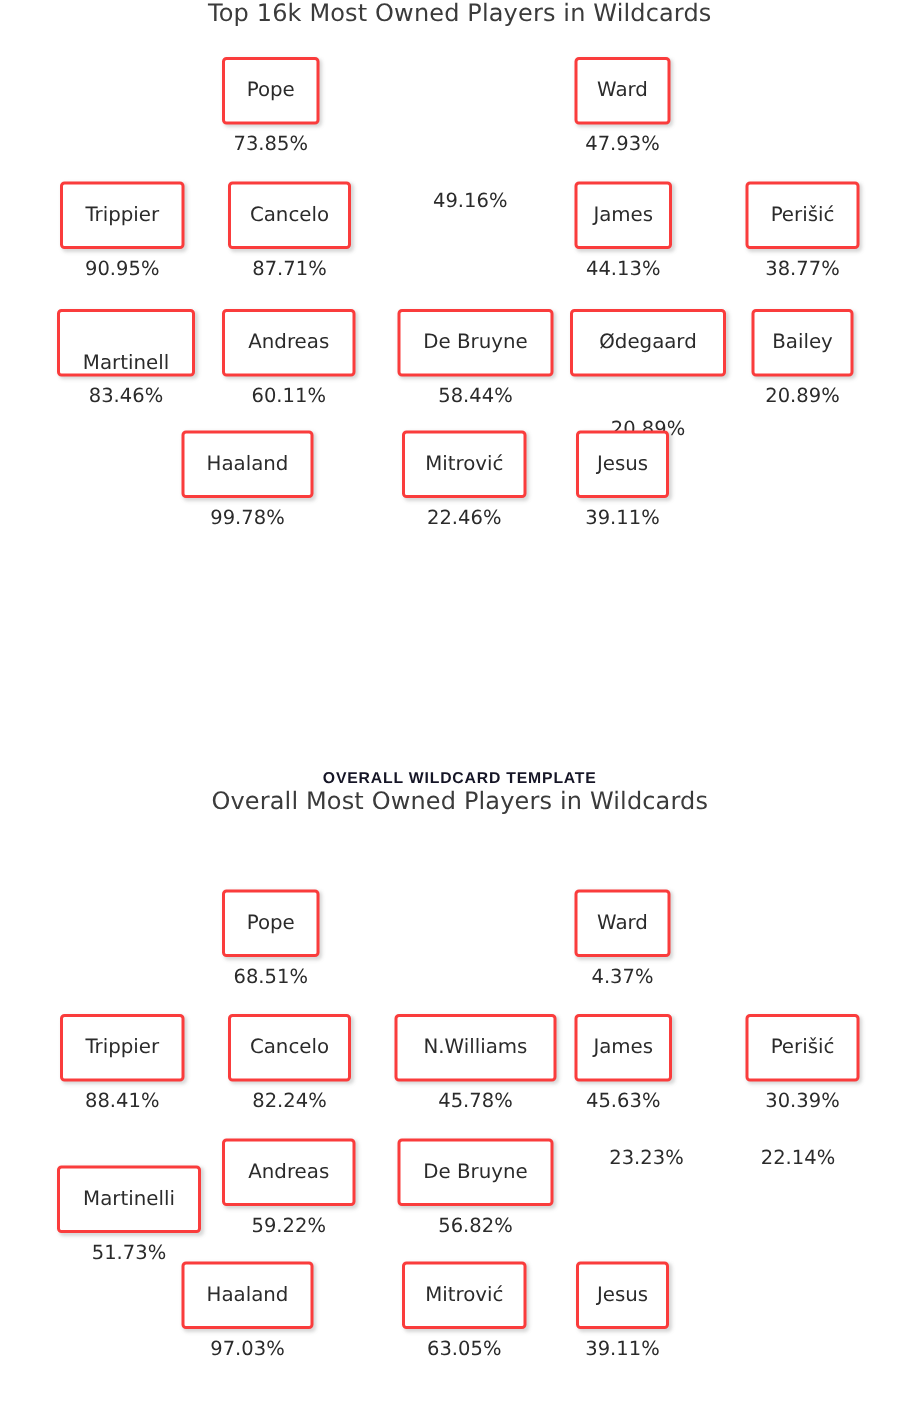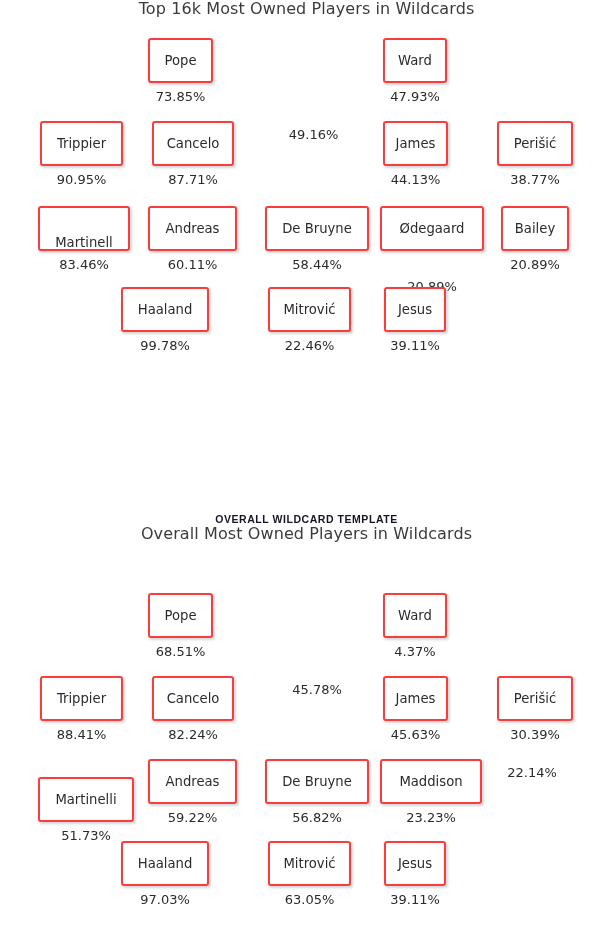--- a/index.html
+++ b/index.html
@@ -203,20 +203,23 @@
         </div>
         <div class="player-pct">88.41%</div>
       </div>
       <div class="player" style="left: 152px; top: 676px; width: 82px;">
         <div class="player-box" style="width: 82px;">
           <span class="player-name">Cancelo</span>
         </div>
         <div class="player-pct">82.24%</div>
       </div>
       <div class="player" style="left: 263px; top: 676px; width: 108px;">
+        <div class="player-box" style="width: 108px;">
+          <span class="player-name">N.Williams</span>
+        </div>
         <div class="player-pct">45.78%</div>
       </div>
       <div class="player" style="left: 383px; top: 676px; width: 65px;">
         <div class="player-box" style="width: 65px;">
           <span class="player-name">James</span>
         </div>
         <div class="player-pct">45.63%</div>
       </div>
       <div class="player" style="left: 497px; top: 676px; width: 76px;">
         <div class="player-box" style="width: 76px;">
@@ -236,23 +239,20 @@
         </div>
         <div class="player-pct">59.22%</div>
       </div>
       <div class="player" style="left: 265px; top: 759px; width: 104px;">
         <div class="player-box" style="width: 104px;">
           <span class="player-name">De Bruyne</span>
         </div>
         <div class="player-pct">56.82%</div>
       </div>
       <div class="player" style="left: 380px; top: 759px; width: 102px;">
-        <div class="player-box" style="width: 102px;">
-          <span class="player-name">Maddison</span>
-        </div>
         <div class="player-pct">23.23%</div>
       </div>
       <div class="player" style="left: 502px; top: 759px; width: 60px;">
         <div class="player-pct">22.14%</div>
       </div>
       <div class="player" style="left: 121px; top: 841px; width: 88px;">
         <div class="player-box" style="width: 88px;">
           <span class="player-name">Haaland</span>
         </div>
         <div class="player-pct">97.03%</div>

